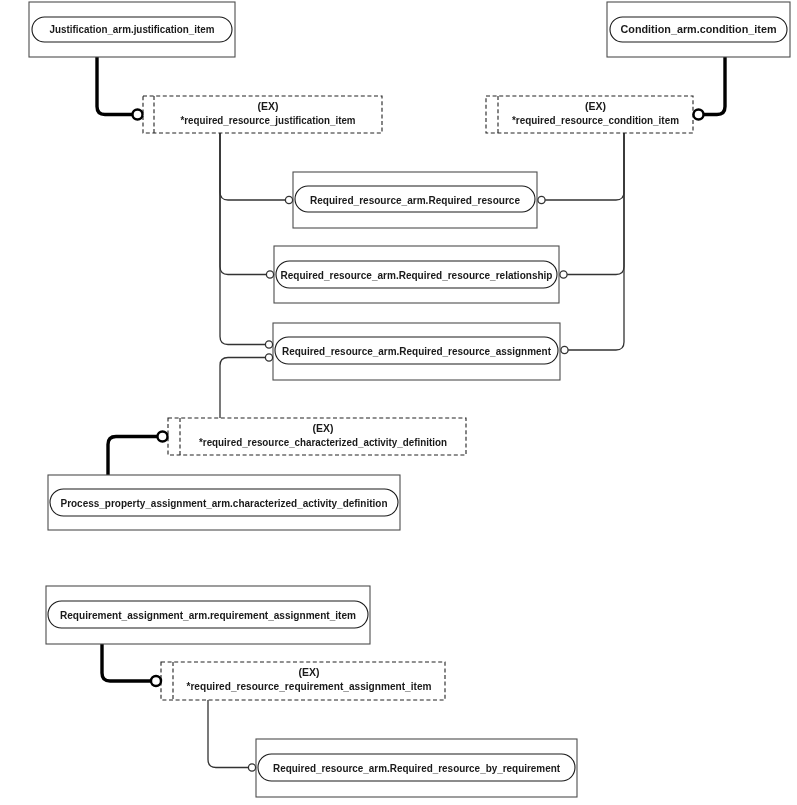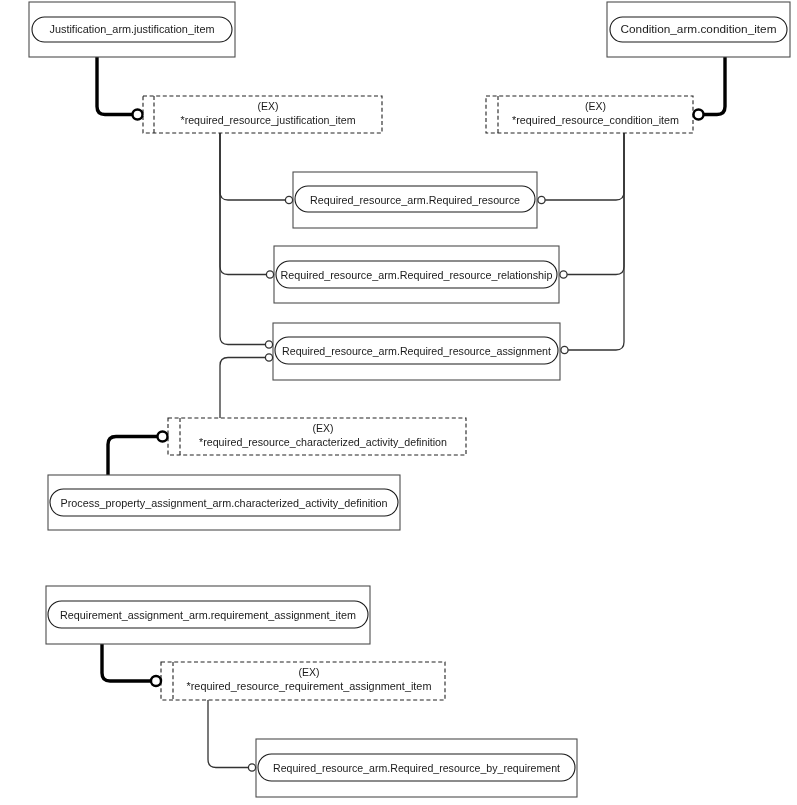--- a/index.html
+++ b/index.html
@@ -6,20 +6,21 @@
     margin: 0;
     padding: 0;
     background: #ffffff;
   }
   .canvas {
     position: relative;
     width: 797px;
     height: 805px;
     background: #ffffff;
     font-family: "Liberation Sans", "DejaVu Sans", sans-serif;
+    font-weight: bold;
   }
   svg text {
     font-family: "Liberation Sans", "DejaVu Sans", sans-serif;
     font-size: 10.5px;
     fill: #1a1a1a;
   }
   .outer-rect {
     fill: #ffffff;
     stroke: #4d4d4d;
     stroke-width: 1.1;

